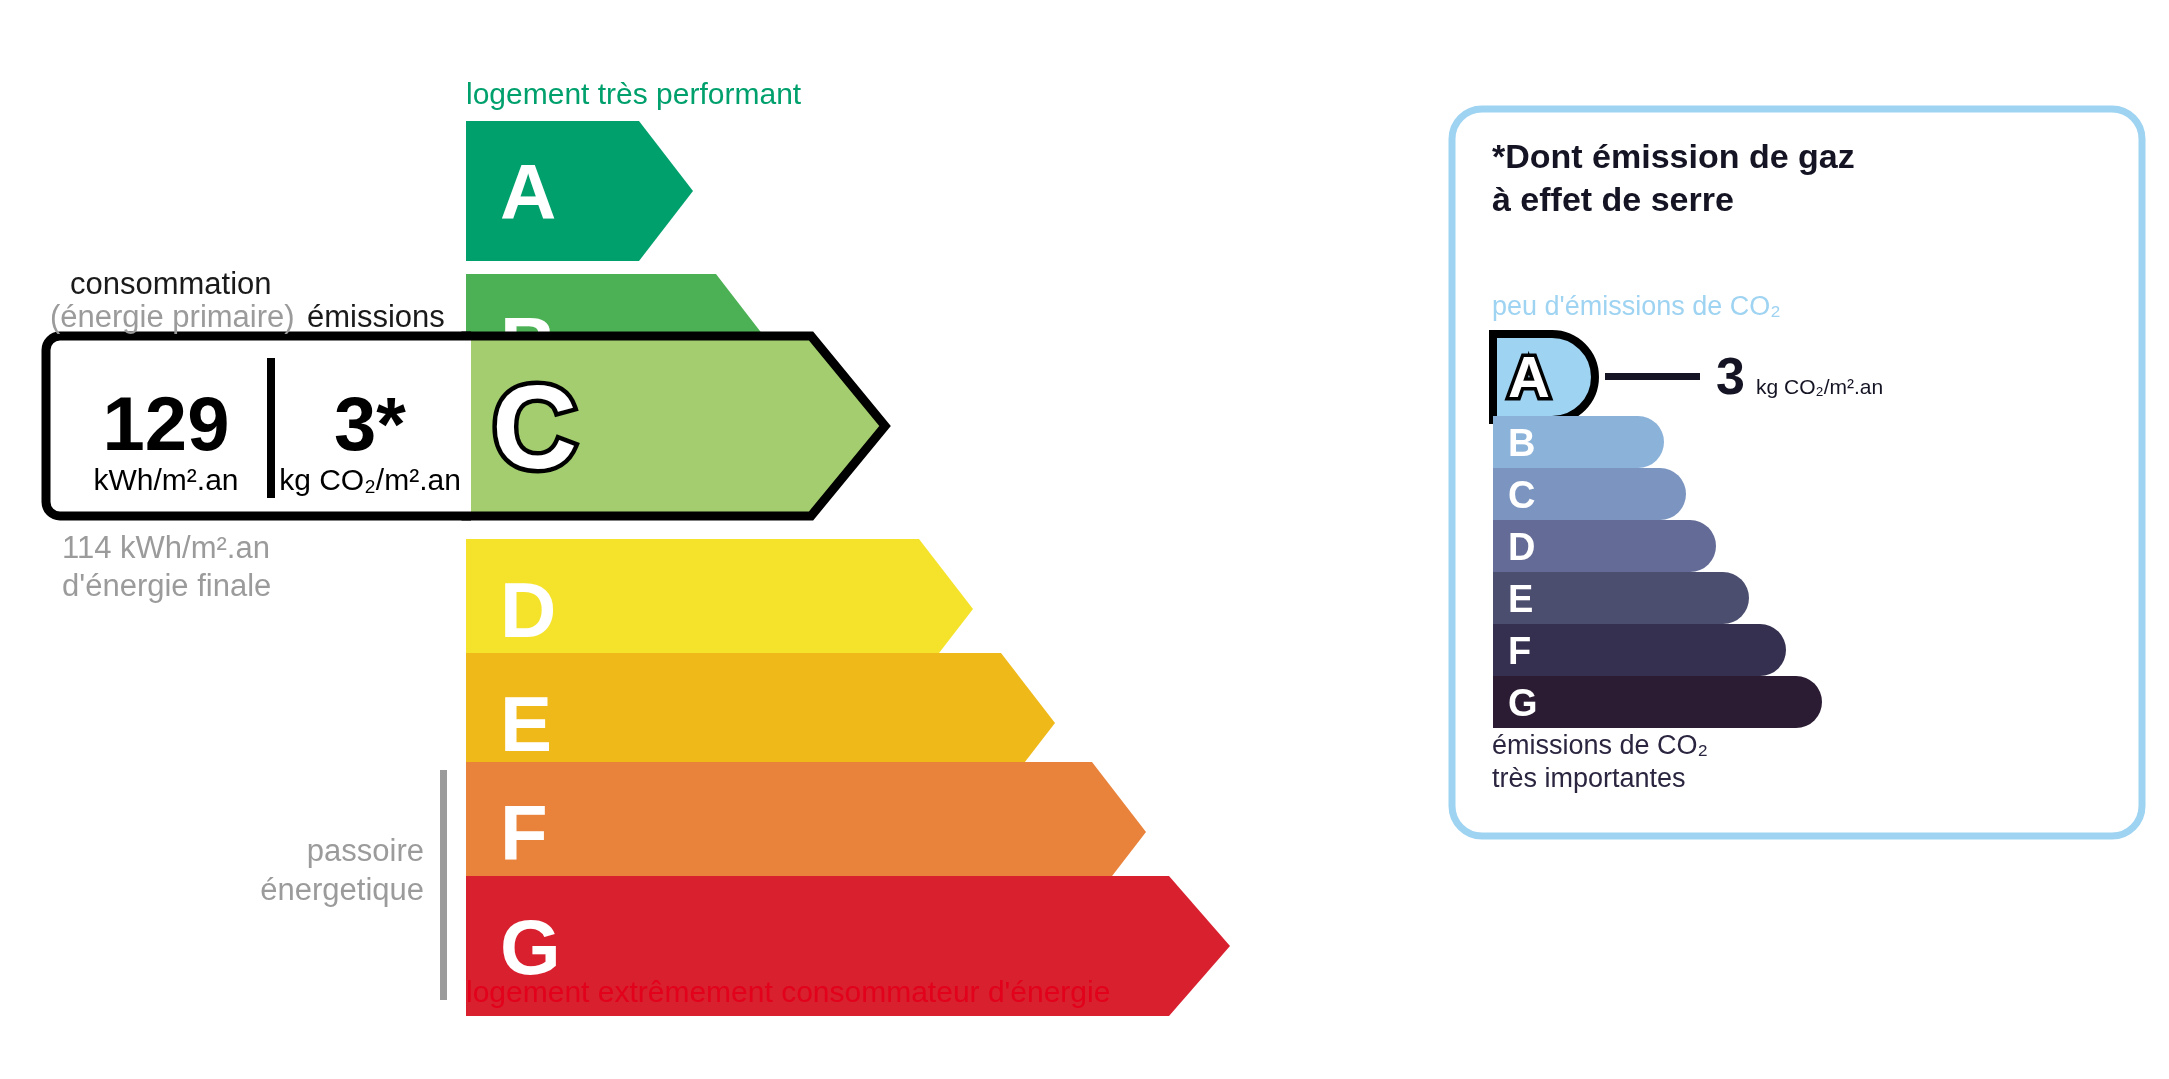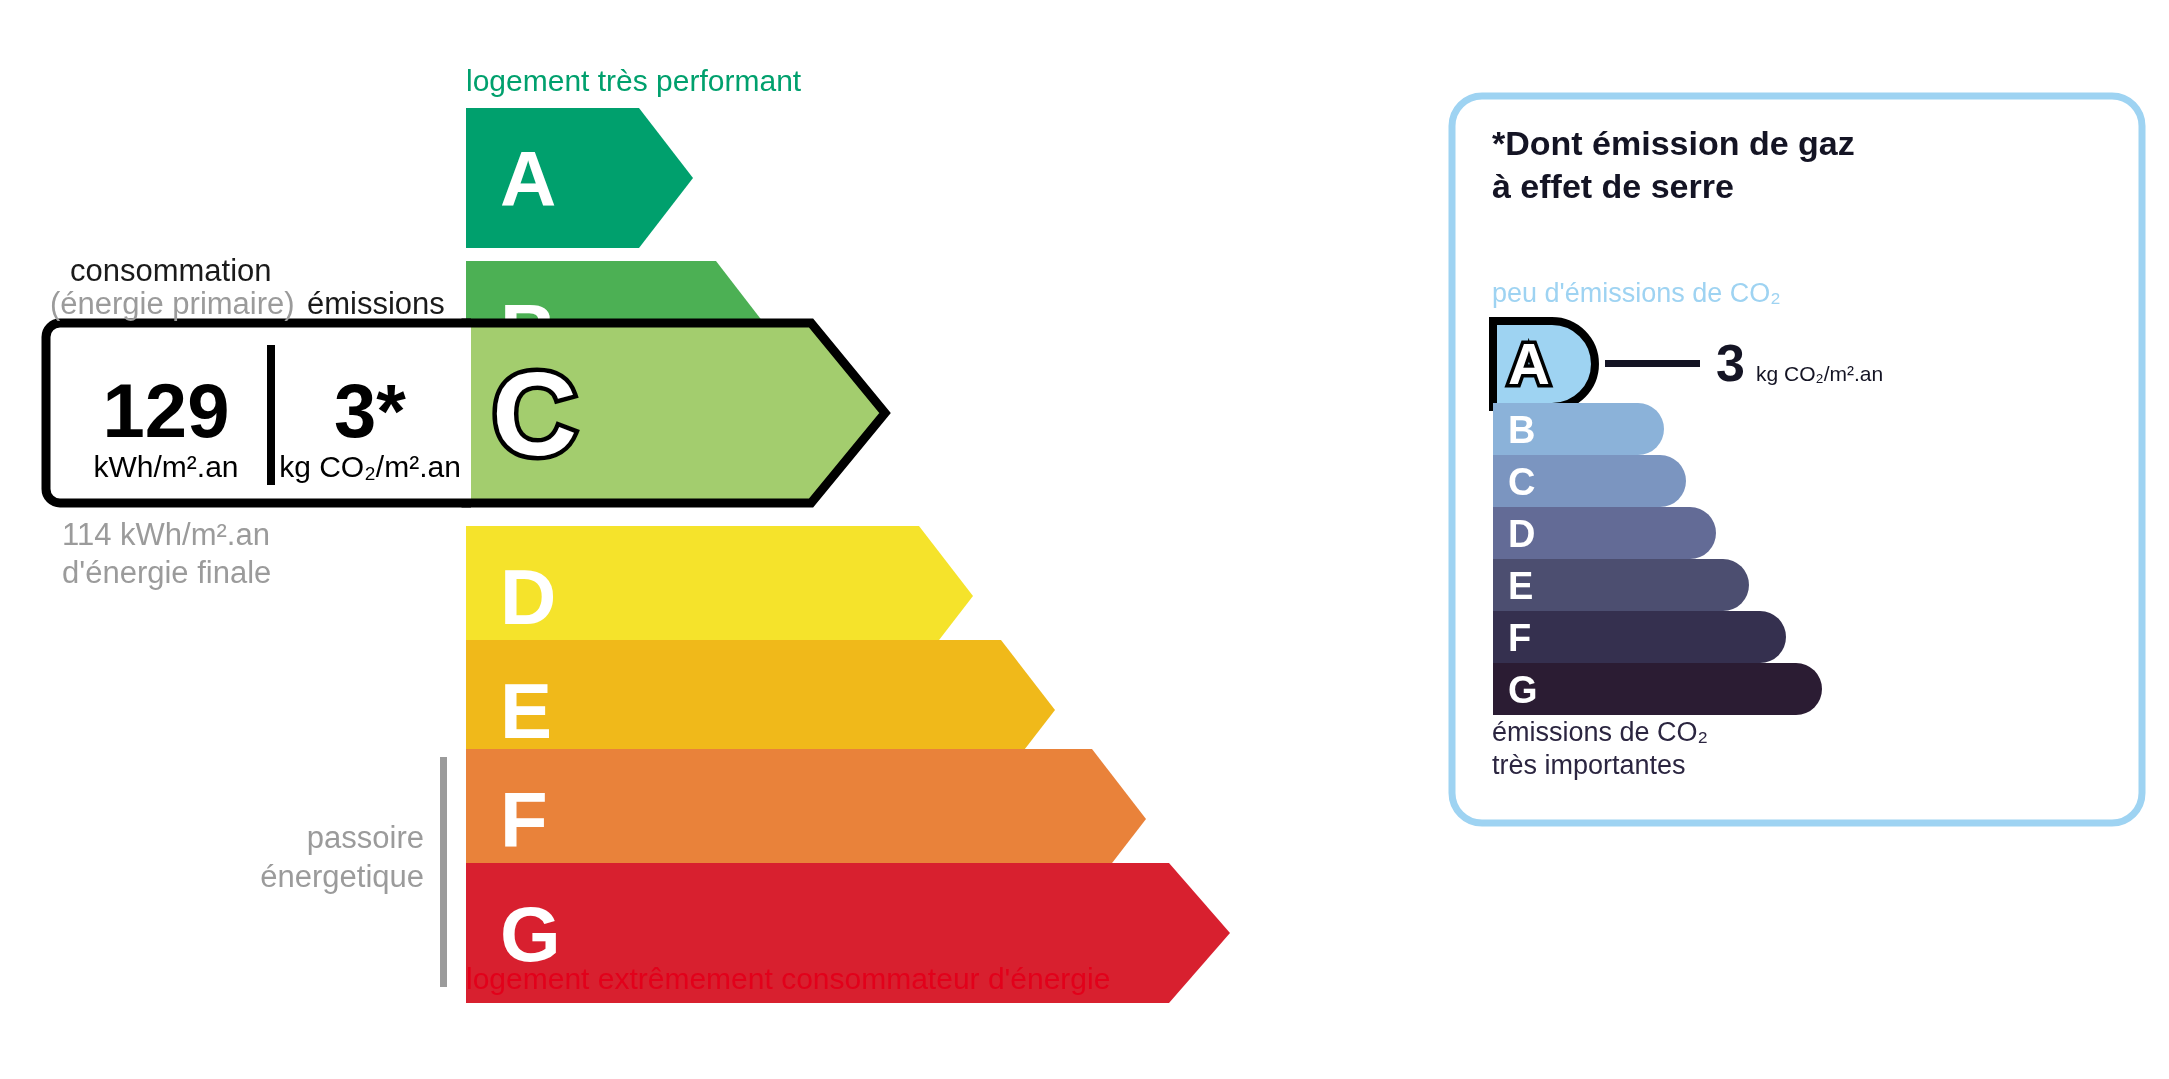--- a/index.html
+++ b/index.html
@@ -10,21 +10,21 @@
   }
   body {
     font-family: "Liberation Sans", sans-serif;
     width: 2169px;
     height: 1079px;
     overflow: hidden;
     position: relative;
   }
   #dpe-root {
     position: absolute;
-    left: 0; top: 3px;
+    left: 0; top: 16px;
     width: 2169px;
     height: 875px;
   }
   svg#dpe-svg {
     display: block;
     width: 2169px;
     height: 1079px;
   }
   .band-letter {
     font-weight: bold;

